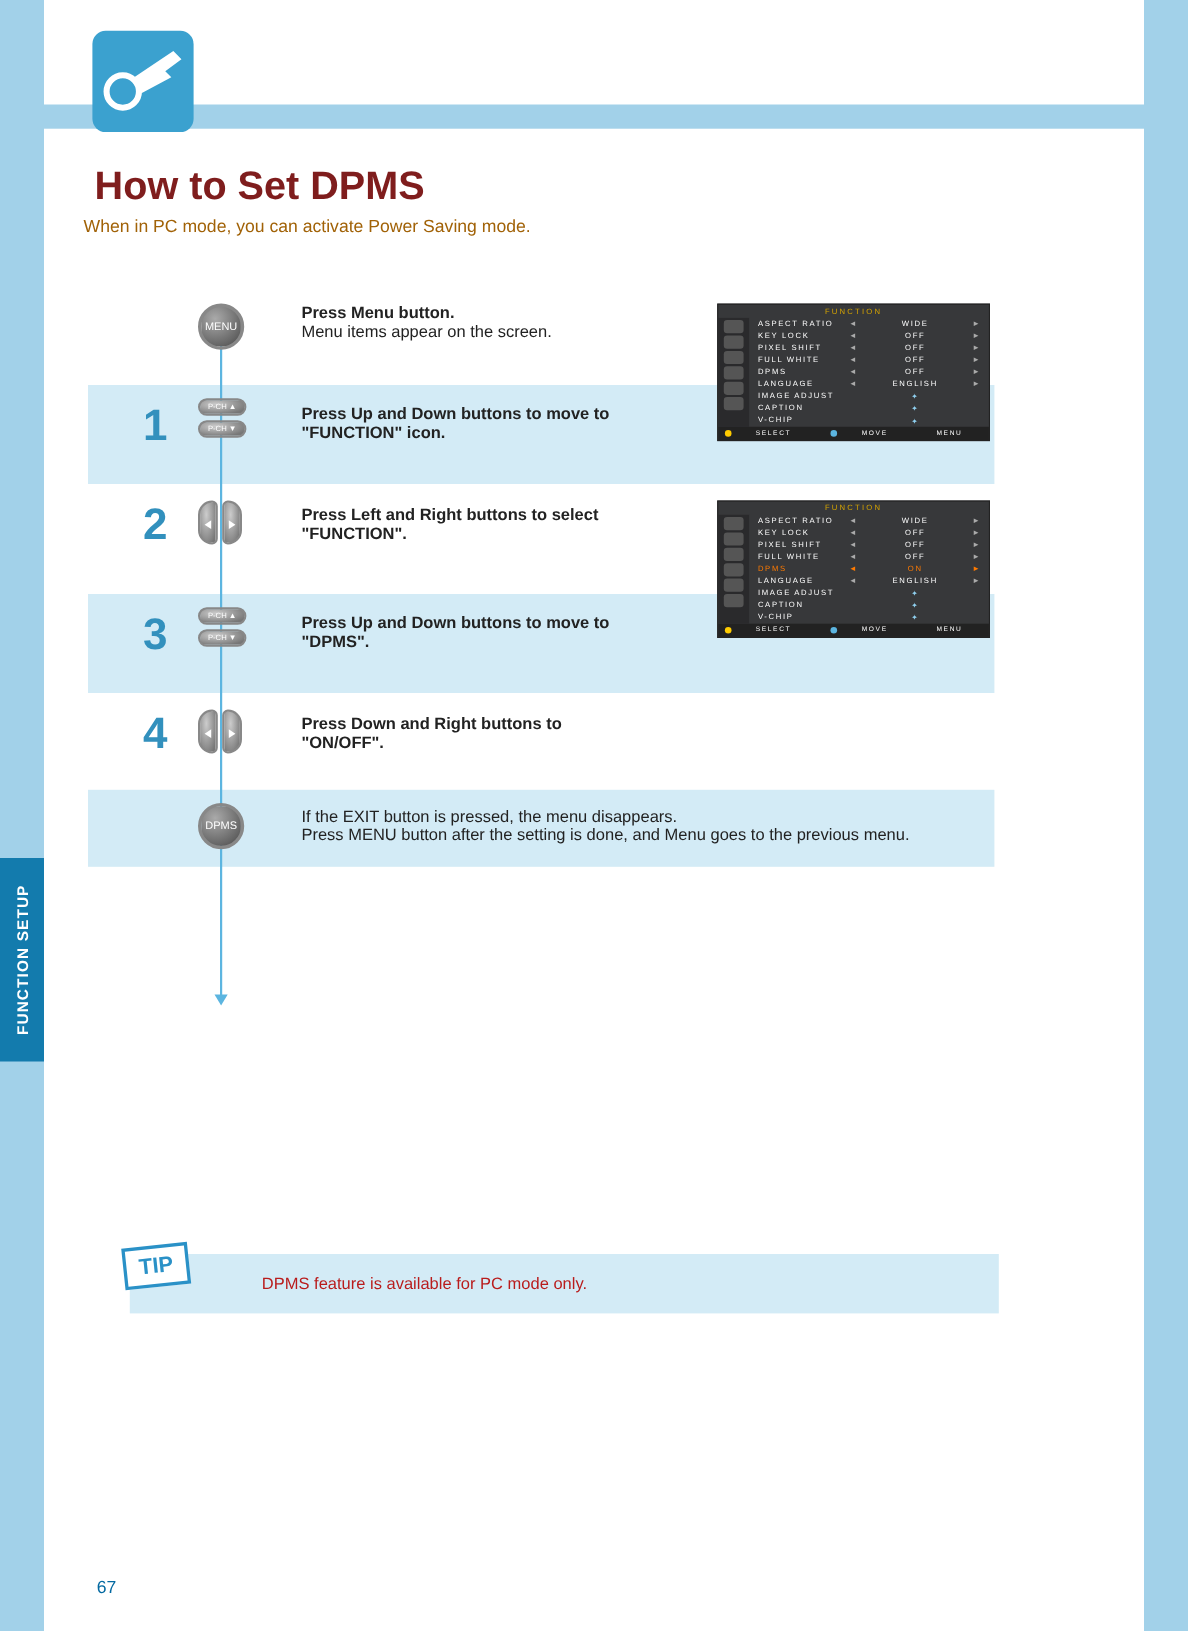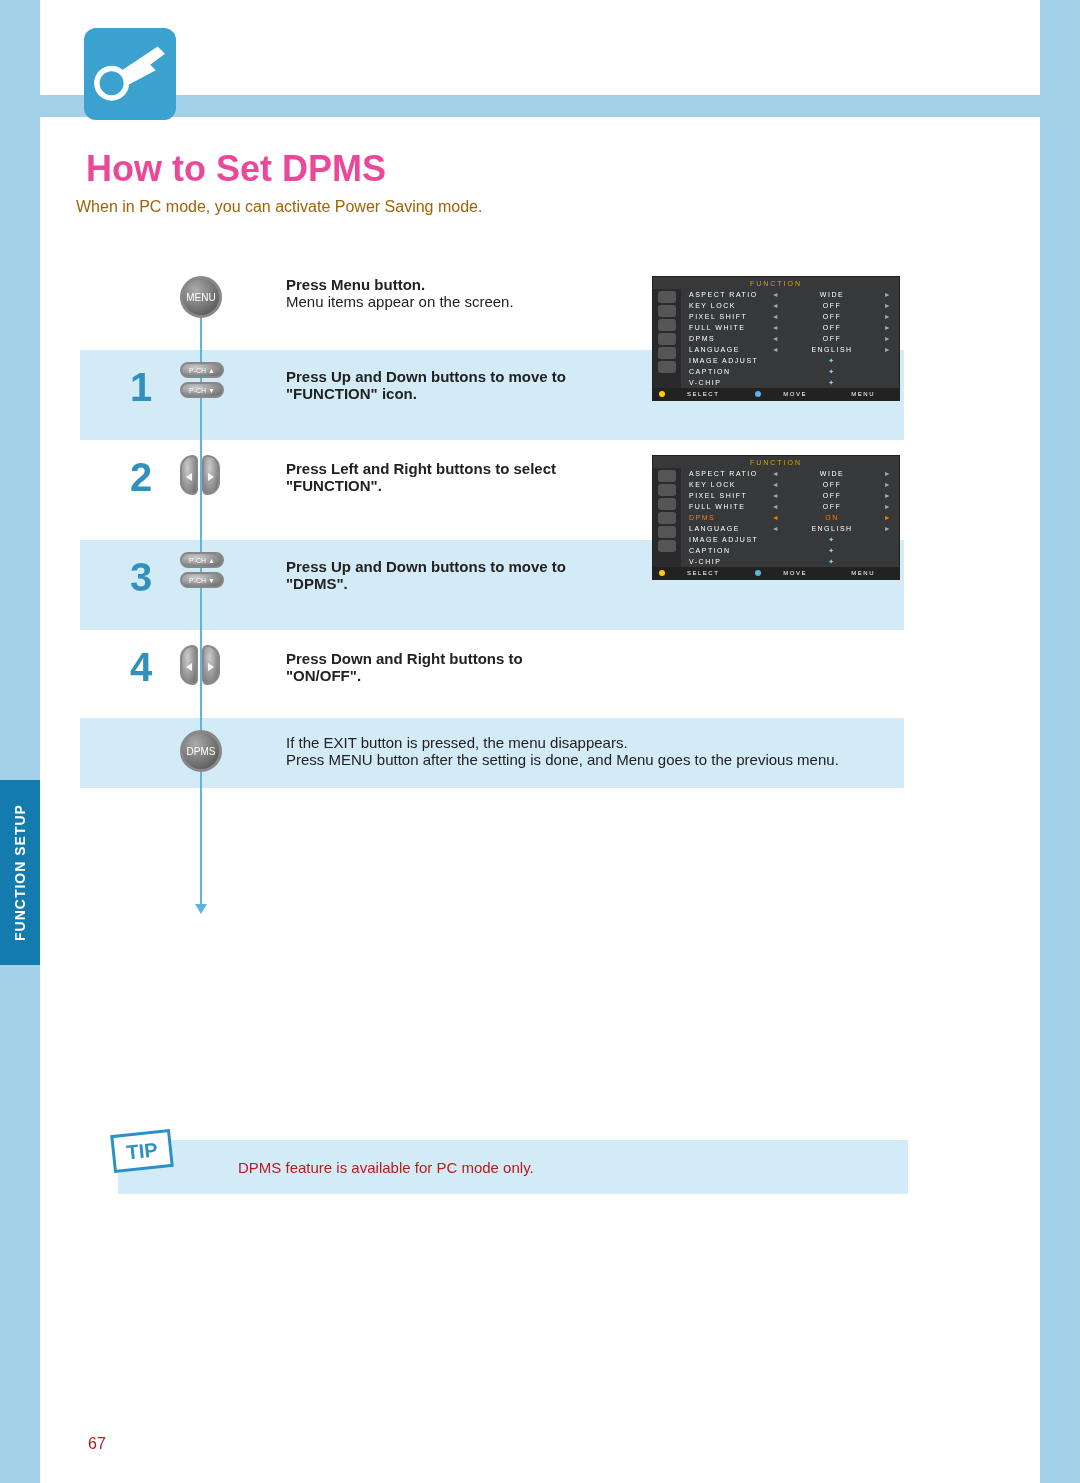--- a/index.html
+++ b/index.html
@@ -31,21 +31,21 @@
     width: 92px; height: 92px;
     background: #3ba1cf;
     border-radius: 12px;
   }
   .header-icon svg { width: 100%; height: 100%; }
   .title {
     position: absolute;
     left: 46px; top: 148px;
     font-size: 36px;
     font-weight: bold;
-    color: #ec4899;
+    color: #7f1d1d;
     text-align: center;
   }
   .subtitle {
     position: absolute;
     left: 36px; top: 198px;
     font-size: 16px;
     font-weight: normal;
     color: #a16207;
   }
   .timeline {
@@ -134,21 +134,20 @@
   }
   .icon-lr .cres.left .tri { right: 4px; border-right: 6px solid #fff; }
   .icon-lr .cres.right .tri { left: 4px; border-left: 6px solid #fff; }
 
   .step-text {
     position: absolute;
     left: 234px;
     width: 360px;
     font-size: 15px;
     color: #222;
-    margin-left: 12px;
   }
   .step-text .bold { font-weight: bold; }
   .step-text .light { font-weight: normal; }
 
   
   .osd {
     position: absolute;
     left: 612px;
     width: 248px;
     background: #37383a;
@@ -224,21 +223,21 @@
     font-size: 20px;
     display:flex; align-items:center; justify-content:center;
     transform: rotate(-6deg);
   }
   .tip-text { margin-left: 120px; font-size: 15px; color:#b91c1c; }
 
   .page-num {
     position: absolute;
     left: 48px; bottom: 30px;
     font-size: 16px;
-    color: #b91c1c;
+    color: #0369a1;
   }
 </style>
 </head>
 <body>
 
 <div class="side-tab">FUNCTION SETUP</div>
 
 <div class="page">
   <div class="header-band"></div>
   <div class="header-icon">

